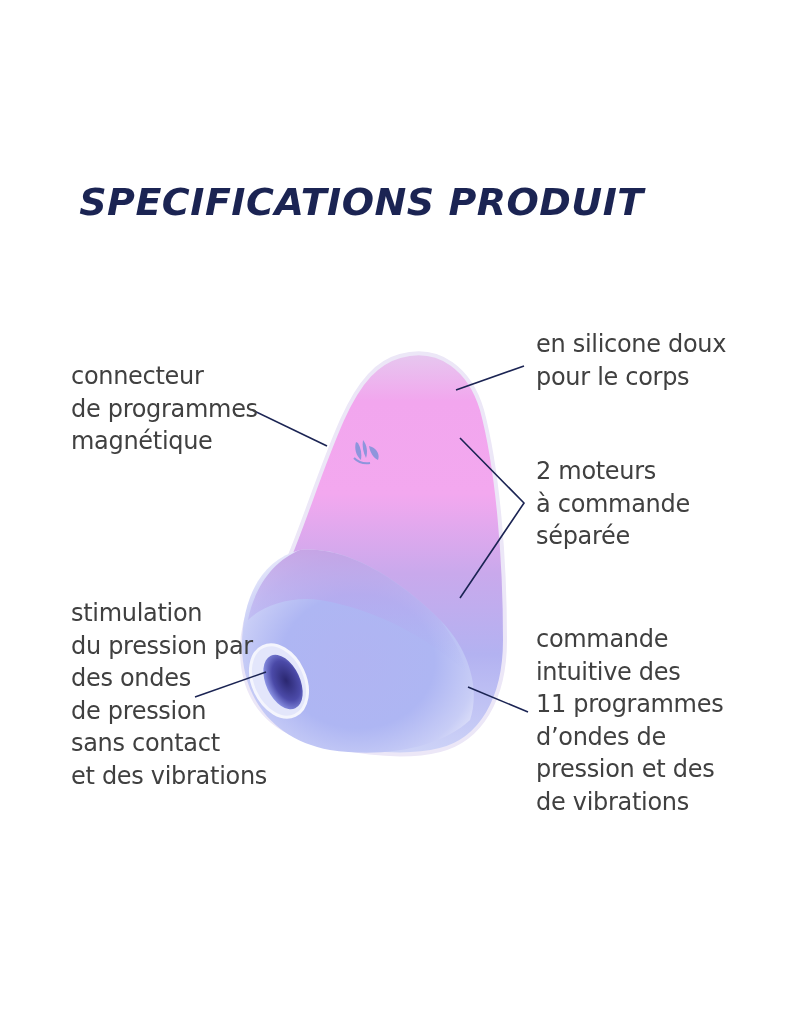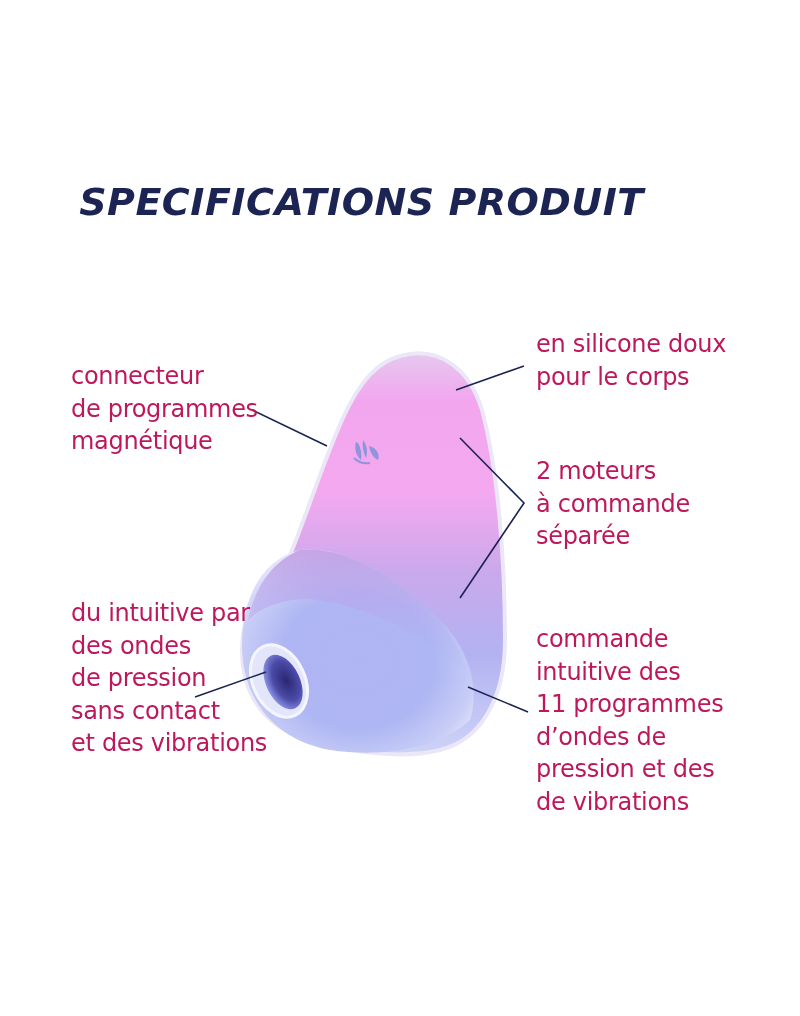--- a/index.html
+++ b/index.html
@@ -21,21 +21,21 @@
       font-size: 38px;
       letter-spacing: 0.5px;
       color: #1b2453;
       transform: scaleX(1.0);
       font-style: italic;
     }
     .label {
       position: absolute;
       font-size: 24px;
       line-height: 32.5px;
-      color: #be185d;
+      color: #404040;
       white-space: nowrap;
       letter-spacing: -0.3px;
     }
     .label span { display: block; }
     #lbl-connector { left: 71px; top: 360px; }
     #lbl-silicone { left: 536px; top: 328px; }
     #lbl-motors { left: 536px; top: 455px; }
     #lbl-stim { left: 71px; top: 597px; }
     #lbl-control { left: 536px; top: 587px; margin-top: 36px; }
     svg.art { position: absolute; left: 0; top: 0; }
@@ -130,21 +130,22 @@
   <span>pour le corps</span>
 </div>
 
 <div class="label" id="lbl-motors">
   <span>2 moteurs</span>
   <span>à commande</span>
   <span>séparée</span>
 </div>
 
 <div class="label" id="lbl-stim">
-  <span>du intuitive par</span>
+  <span>stimulation</span>
+  <span>du pression par</span>
   <span>des ondes</span>
   <span>de pression</span>
   <span>sans contact</span>
   <span>et des vibrations</span>
 </div>
 
 <div class="label" id="lbl-control">
   <span>commande</span>
   <span>intuitive des</span>
   <span>11 programmes</span>

